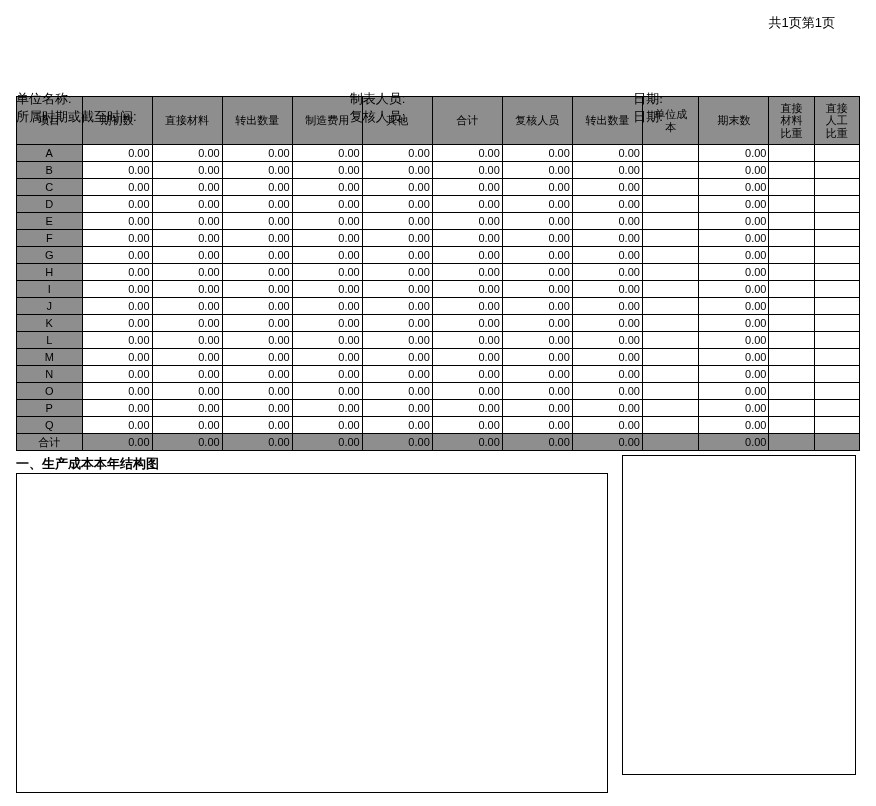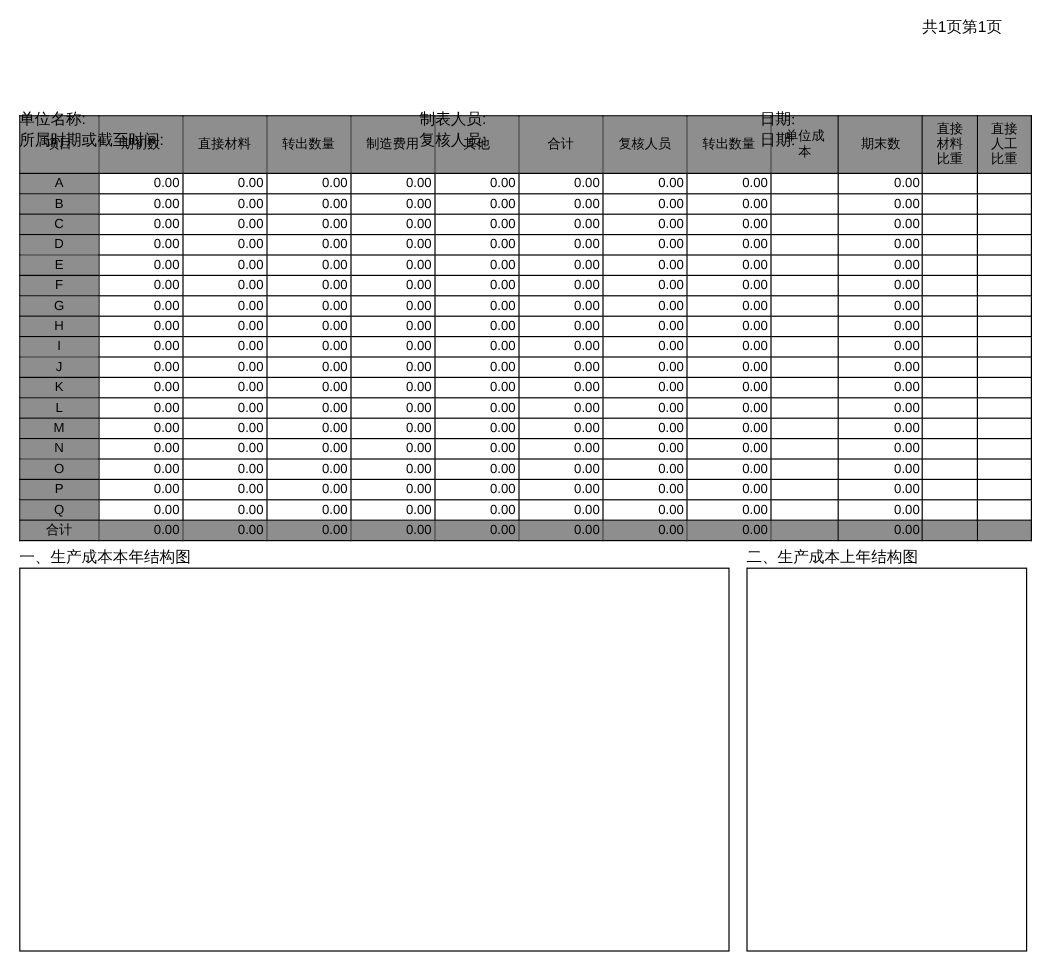--- a/index.html
+++ b/index.html
@@ -96,20 +96,21 @@
       background: #8e8e8e;
     }
     .charts-row {
       margin-top: 4px;
       position: relative;
       width: 844px;
     }
     .chart-block {
       display: inline-block;
       vertical-align: top;
+      font-weight: bold;
     }
     .chart-label {
       font-size: 13px;
       height: 18px;
       line-height: 18px;
     }
     .chart-box1 {
       border: 1.5px solid #000;
       width: 592px;
       height: 320px;
@@ -447,16 +448,15 @@
         <td class="blank"></td>
       </tr>
     </tbody>
 </table>
 
 <div class="charts-row">
   <div class="chart-block">
     <div class="chart-label">一、生产成本本年结构图</div>
     <div class="chart-box1"></div>
   </div><span class="gap"></span><div class="chart-block">
-    <div class="chart-label">二、生产成本上年结构图</div>
     <div class="chart-box2"></div>
   </div>
 </div>
 
 </body></html>

